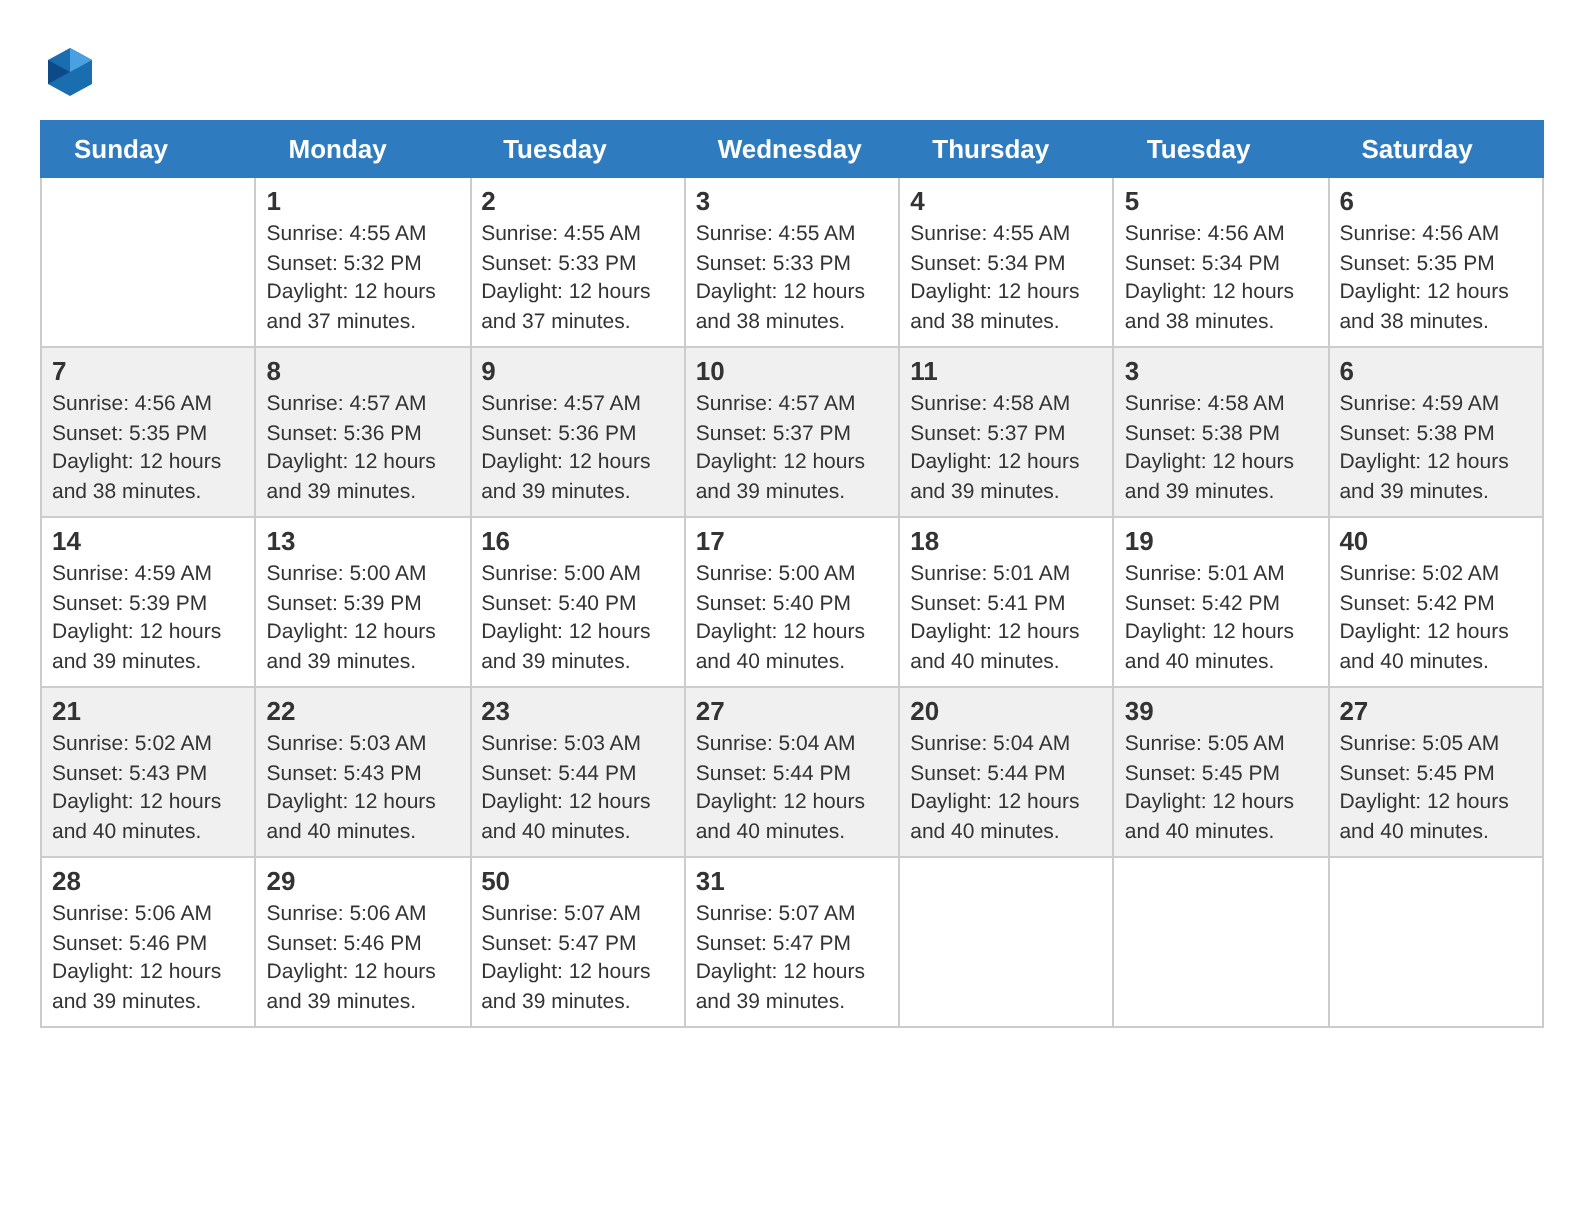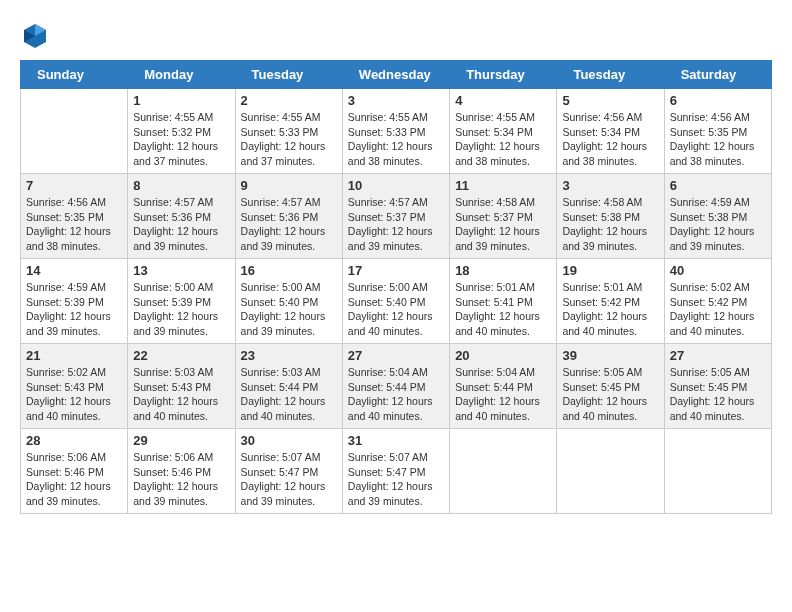--- a/index.html
+++ b/index.html
@@ -336,21 +336,21 @@
 and 39 minutes.</div>
         </td>
         <td>
           <span class="day-num">29</span>
           <div class="day-info" style="white-space: pre-line;">Sunrise: 5:06 AM
 Sunset: 5:46 PM
 Daylight: 12 hours
 and 39 minutes.</div>
         </td>
         <td>
-          <span class="day-num">30</span>
+          <span class="day-num">50</span>
           <div class="day-info" style="white-space: pre-line;">Sunrise: 5:07 AM
 Sunset: 5:47 PM
 Daylight: 12 hours
 and 39 minutes.</div>
         </td>
         <td>
           <span class="day-num">31</span>
           <div class="day-info" style="white-space: pre-line;">Sunrise: 5:07 AM
 Sunset: 5:47 PM
 Daylight: 12 hours

